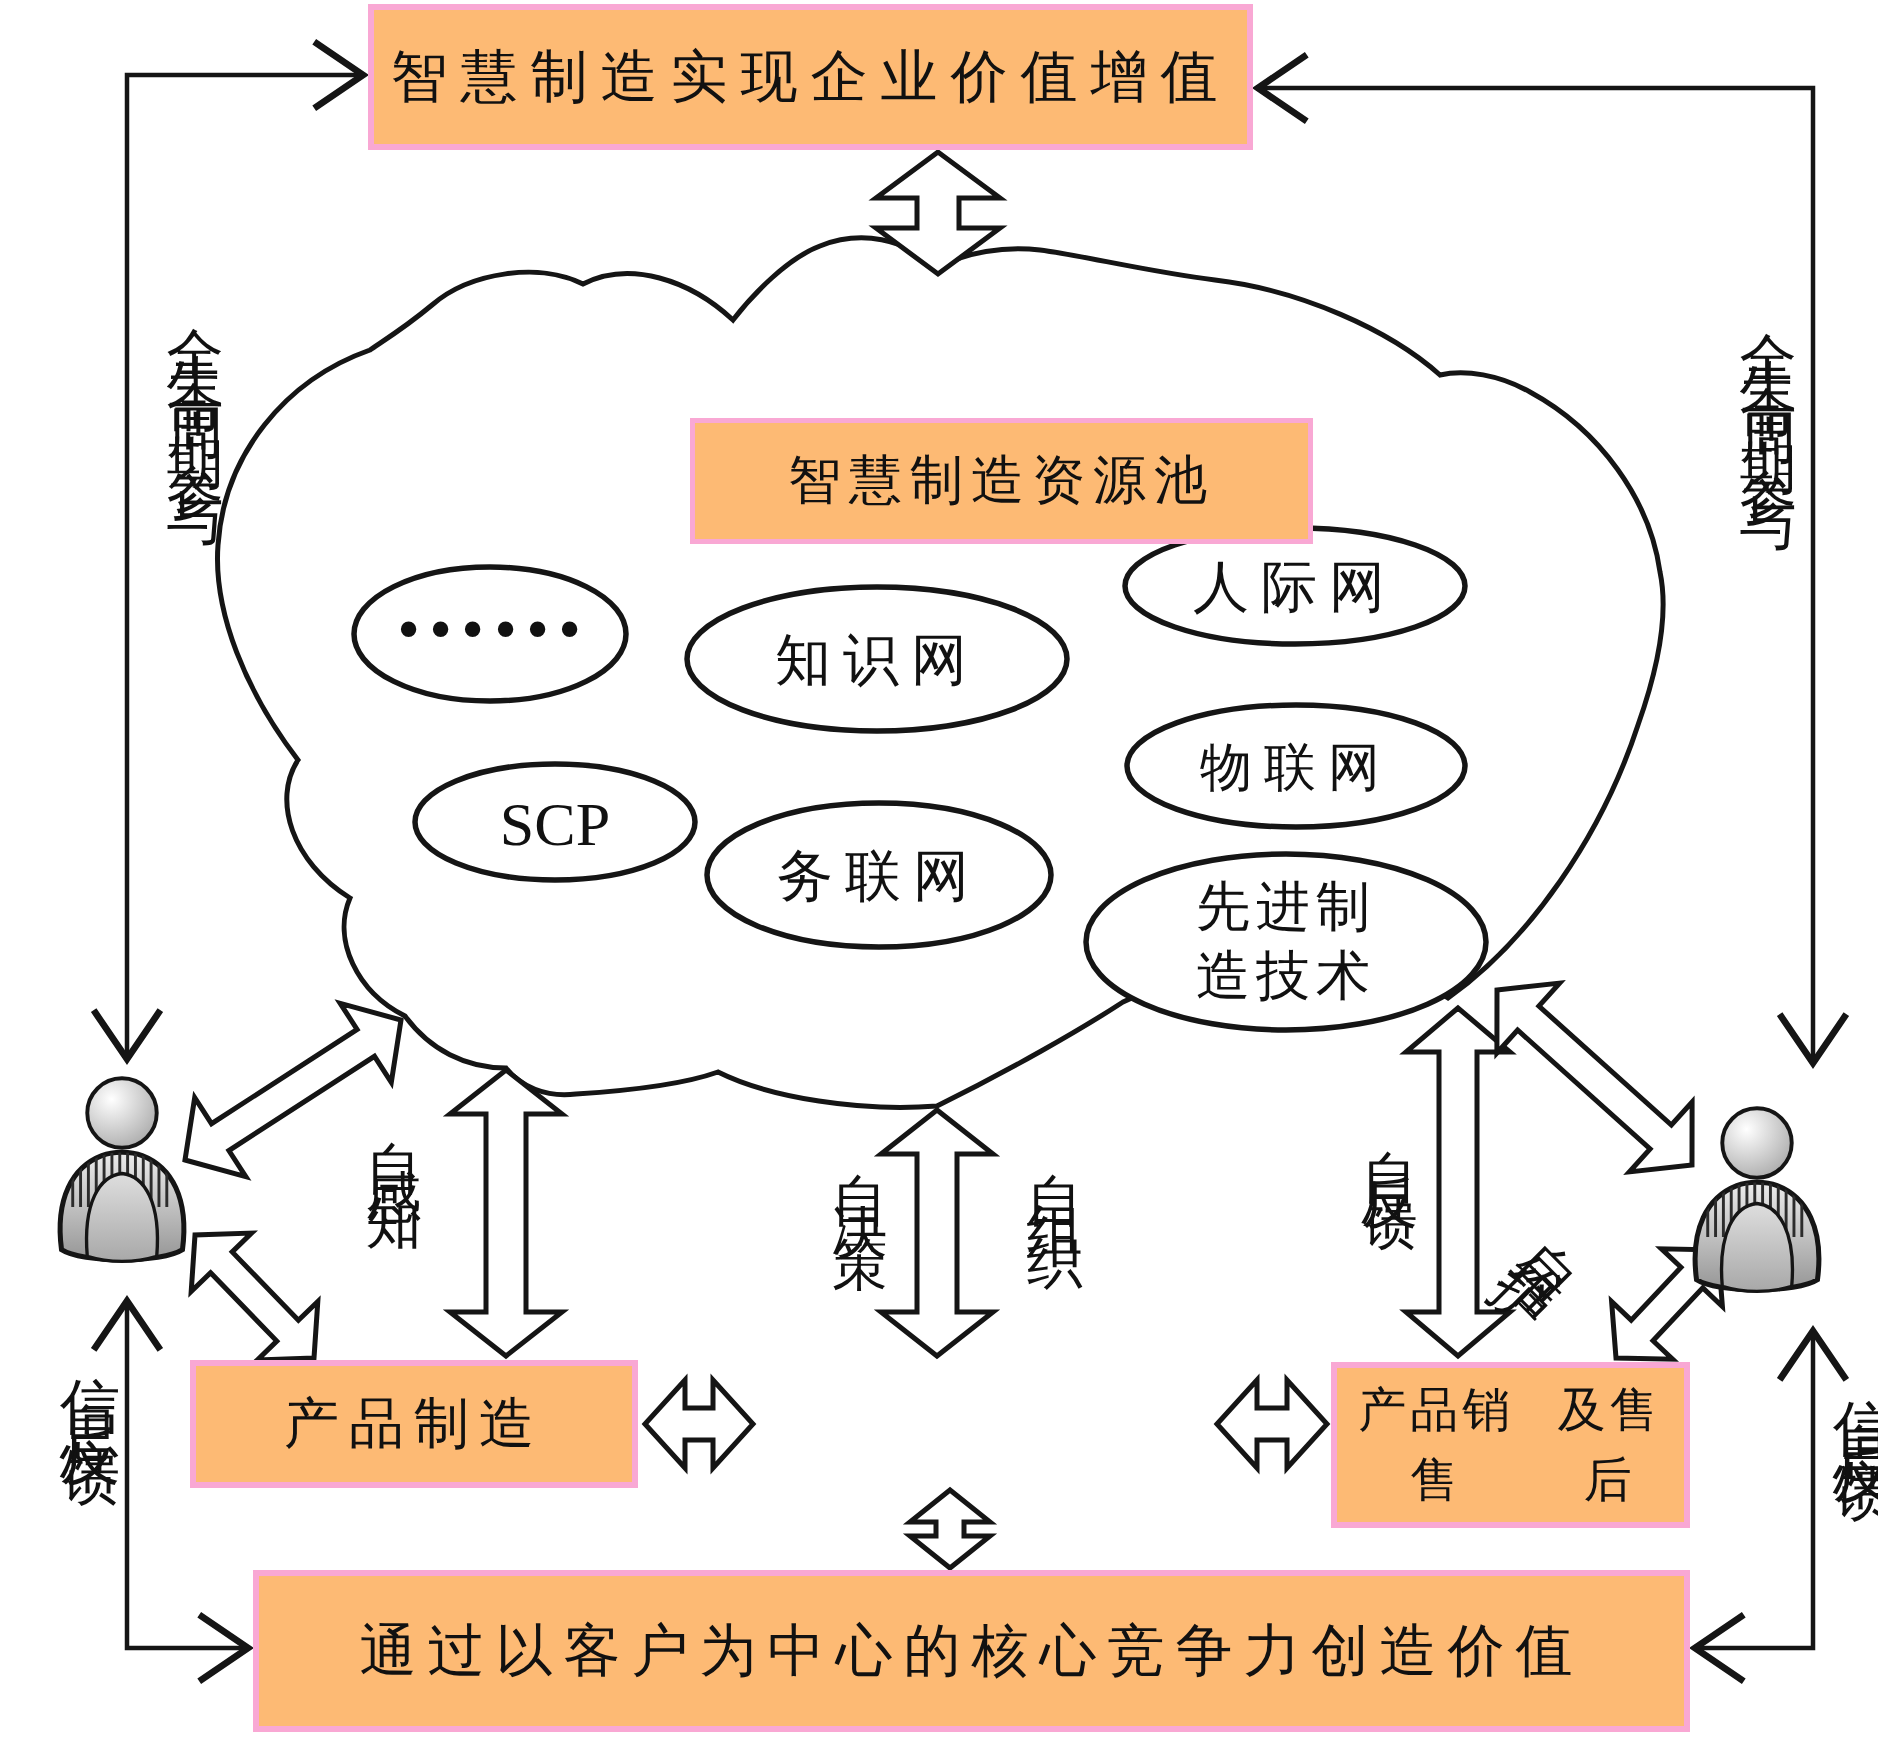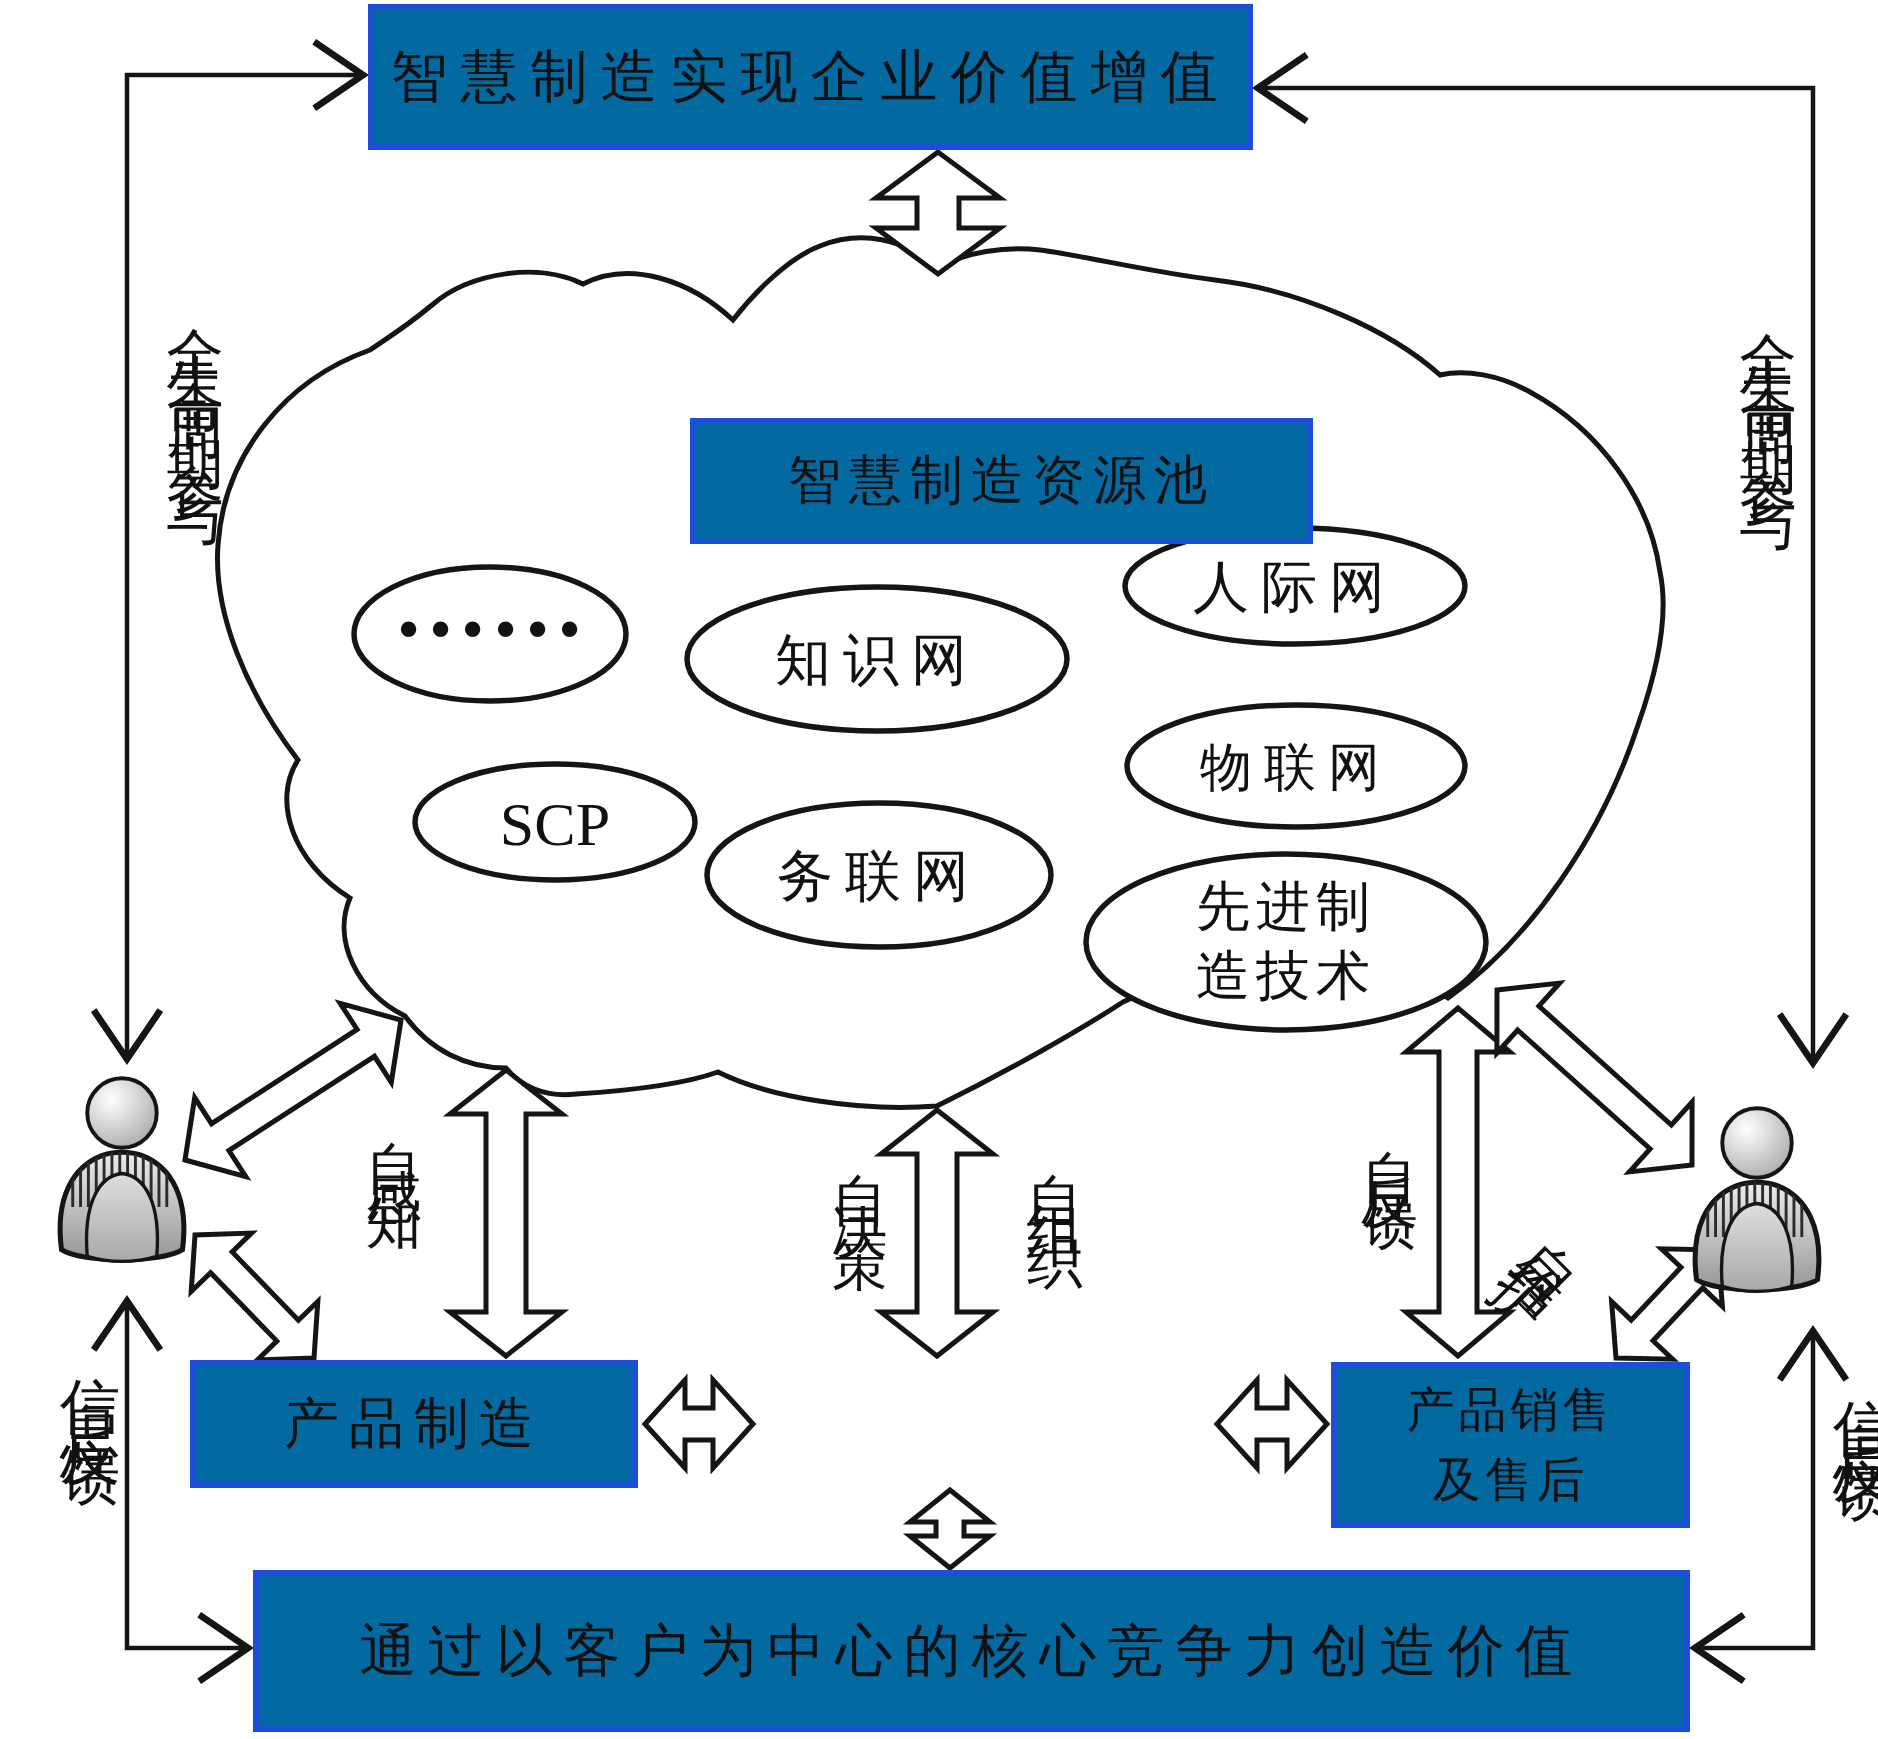--- a/index.html
+++ b/index.html
@@ -3,21 +3,21 @@
 <meta charset="utf-8">
 <style>
   html,body{margin:0;padding:0;background:#fff;}
   .stage{
     position:relative;width:1878px;height:1739px;background:#fff;overflow:hidden;
     font-family:"Liberation Serif","DejaVu Serif",serif;color:#111;
   }
   .stage svg{position:absolute;left:0;top:0;z-index:1;}
   .lbl{position:absolute;z-index:2;color:#111;}
   .box{
-    position:absolute;z-index:2;background:#0369a1;border:6px solid #1d4ed8;
+    position:absolute;z-index:2;background:#fdba74;border:6px solid #f9a8d4;
     display:flex;align-items:center;justify-content:center;text-align:center;
     box-sizing:border-box;
   }
   .vtext{writing-mode:vertical-rl;text-orientation:upright;white-space:nowrap;}
   .ellipse-lbl{transform:translate(-50%,-50%);text-align:center;white-space:nowrap;}
 </style>
 </head>
 <body>
 
 <div class="stage">
@@ -118,21 +118,21 @@
 
   <div class="box" style="left:690px;top:400px;width:623px;height:126px;border-width:5px;font-size:53px;letter-spacing:8px;margin-top:18px;">
     <span>智慧制造资源池</span>
   </div>
 
   <div class="box" style="left:190px;top:1360px;width:448px;height:128px;font-size:55px;letter-spacing:10px;">
     <span>产品制造</span>
   </div>
 
 
-  <div class="box" style="left:1331px;top:1362px;width:359px;height:166px;font-size:48px;letter-spacing:4px;flex-direction:column;line-height:1.45;">
+  <div class="box" style="left:1331px;top:1362px;width:359px;height:166px;font-size:48px;letter-spacing:4px;flex-direction:row;line-height:1.45;">
     <span>产品销售</span>
     <span>及售后</span>
   </div>
 
   <div class="box" style="left:253px;top:1570px;width:1437px;height:162px;font-size:57px;letter-spacing:11px;">
     <span>通过以客户为中心的核心竞争力创造价值</span>
   </div>
 
   <div class="lbl ellipse-lbl" style="left:490px;top:604px;font-size:95px;font-weight:bold;letter-spacing:2px;">……</div>
   <div class="lbl ellipse-lbl" style="left:555px;top:824px;font-size:62px;">SCP</div>

